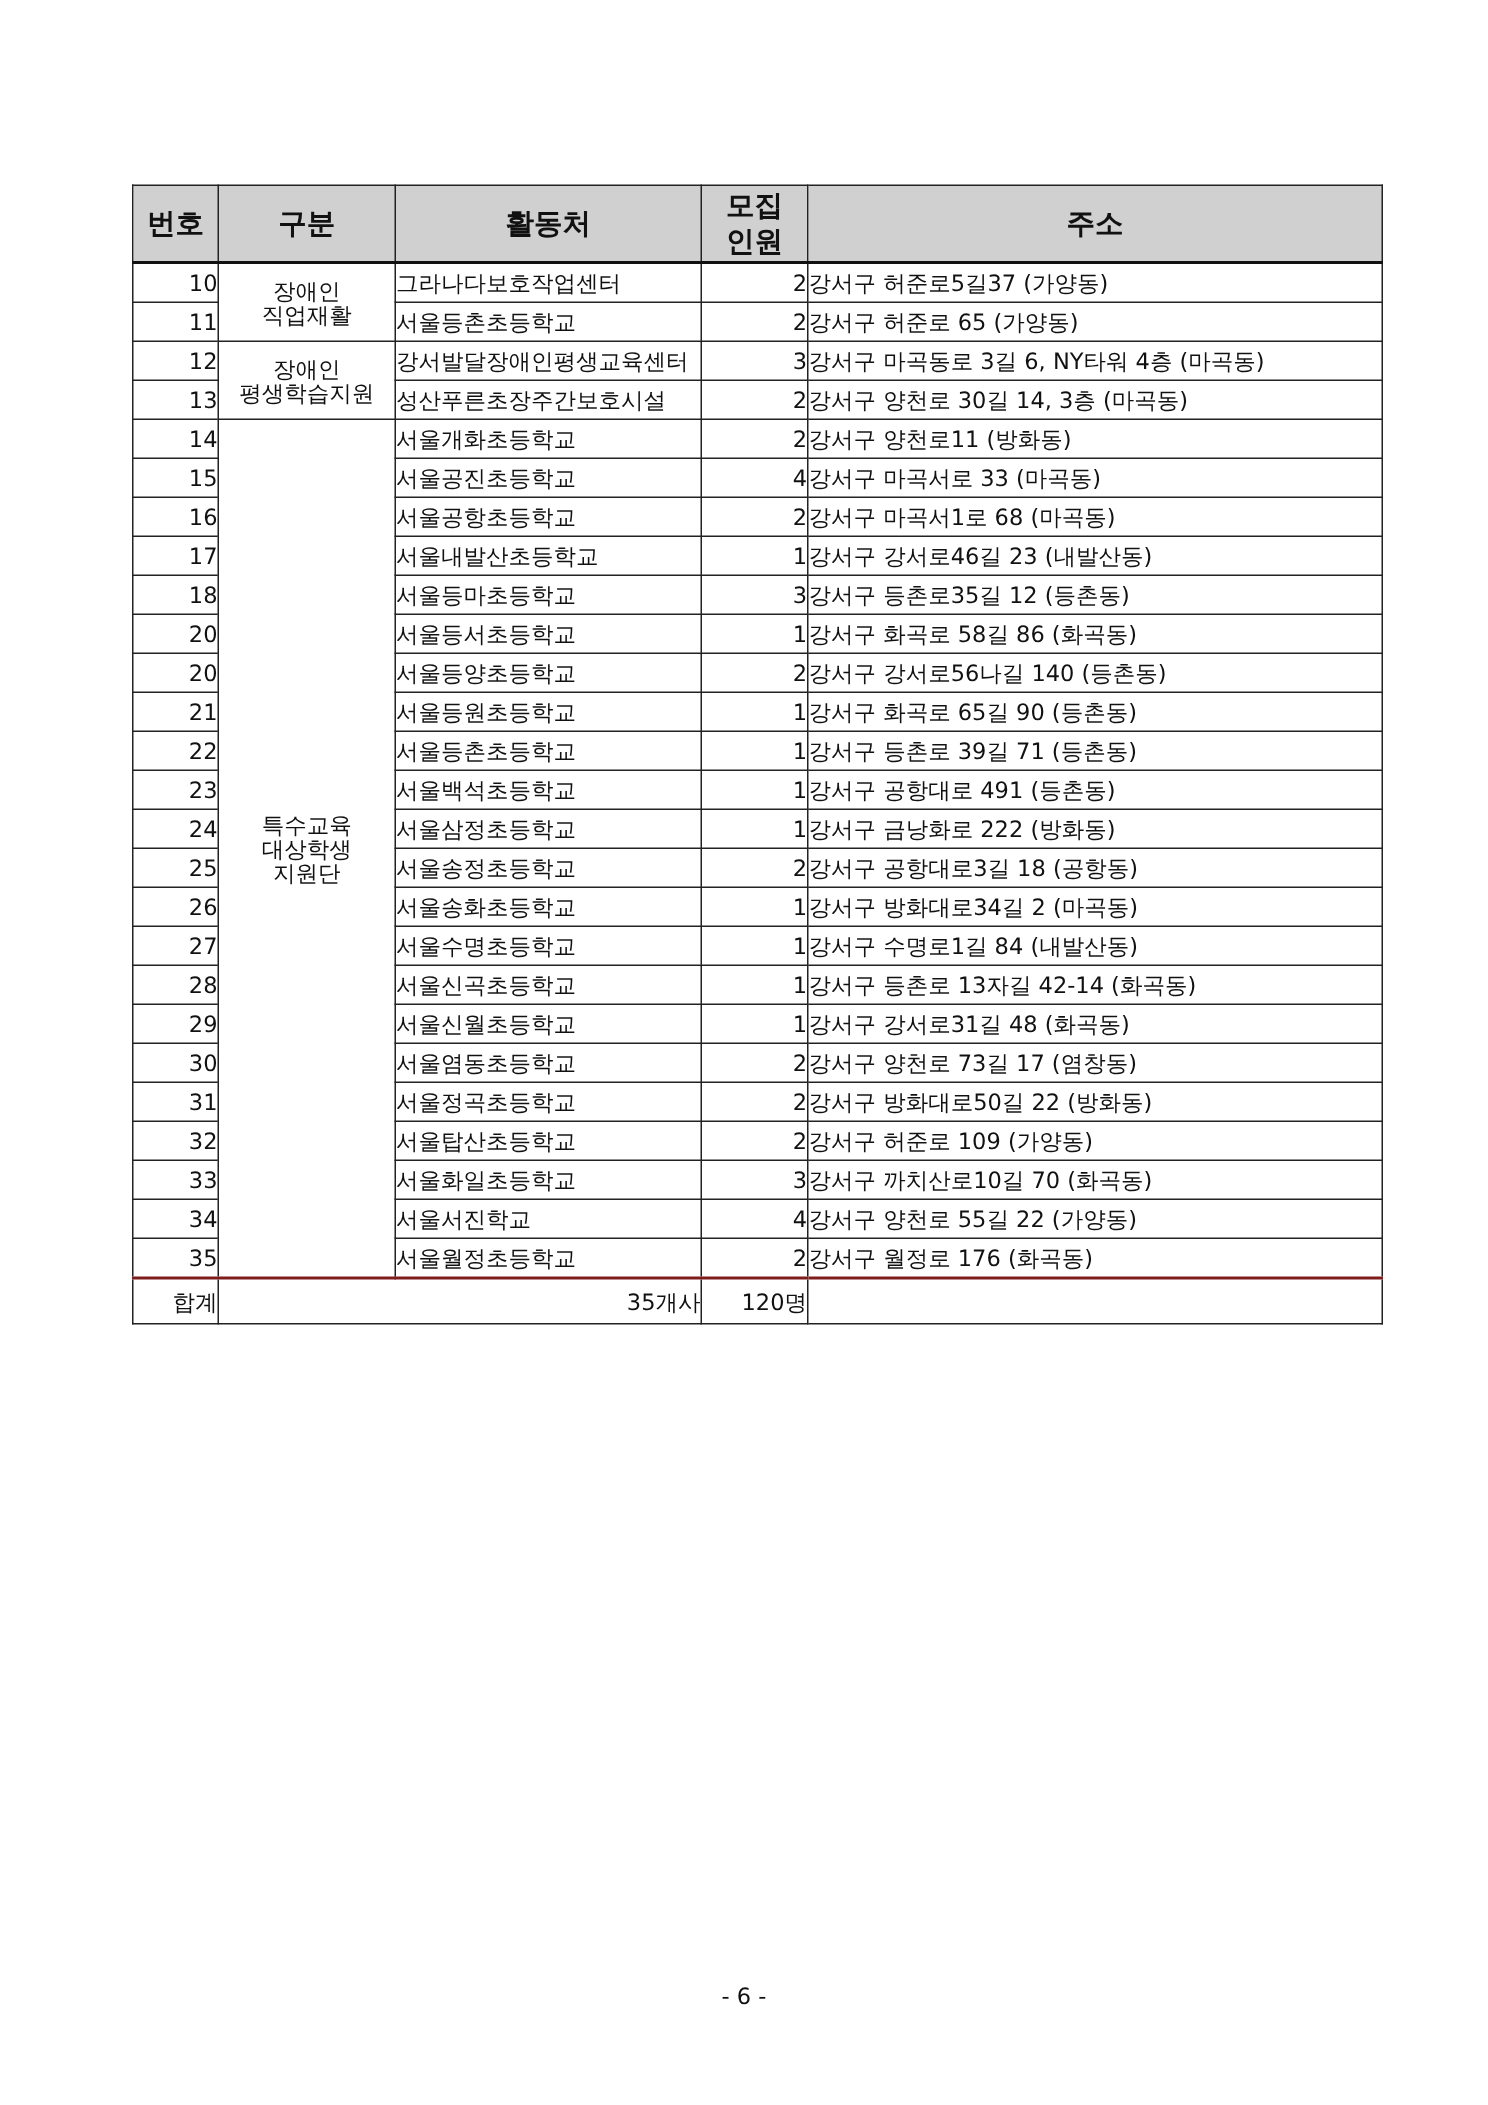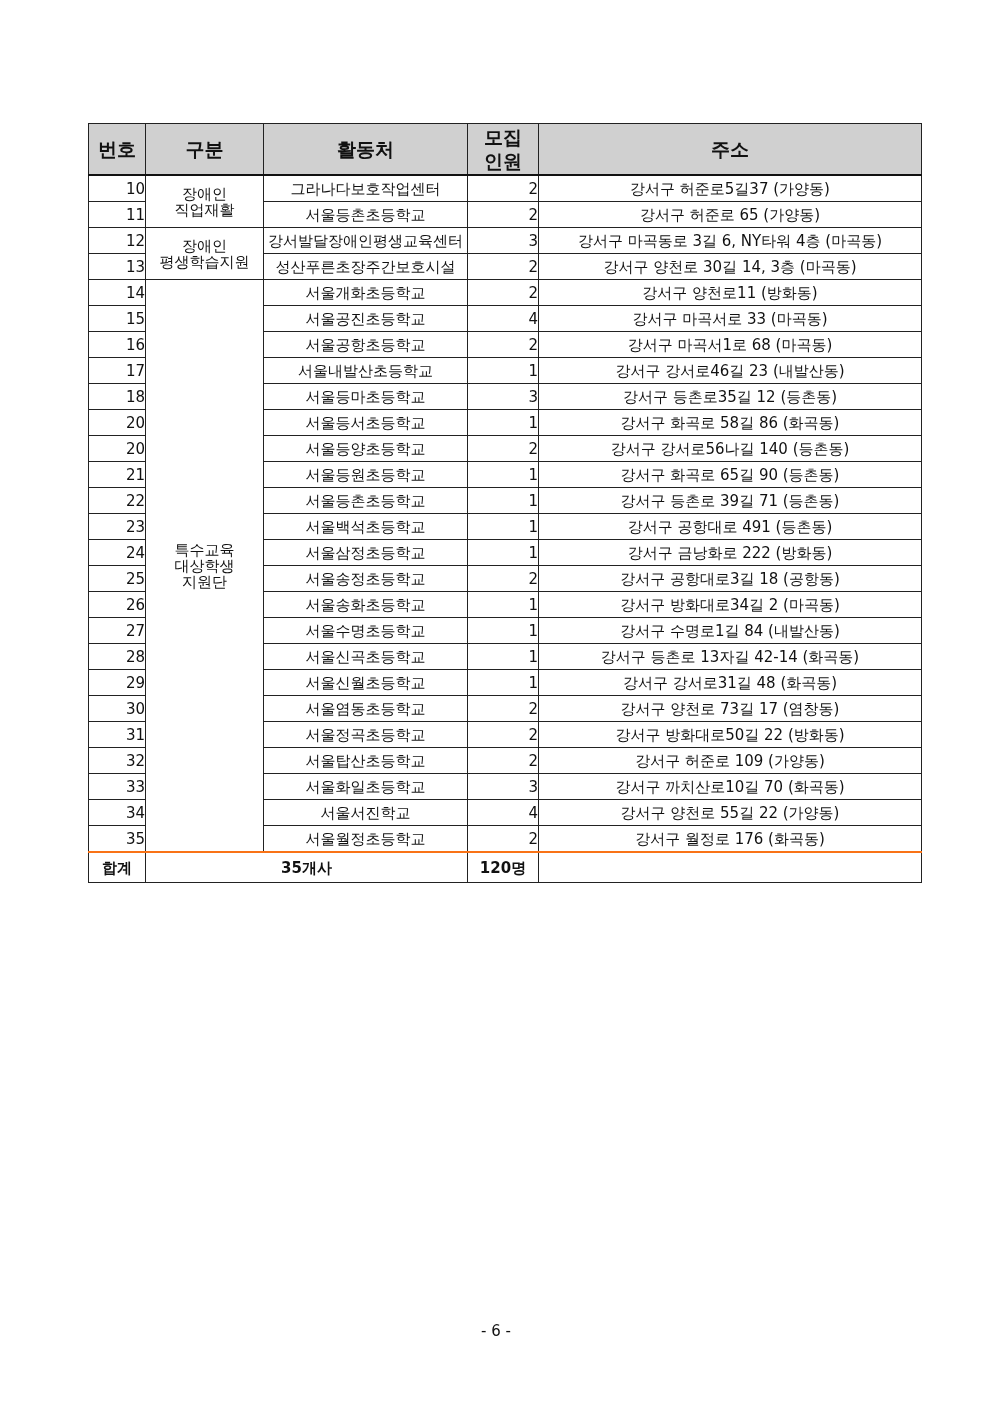--- a/index.html
+++ b/index.html
@@ -2,23 +2,23 @@
 <html><head>
 <meta charset="utf-8">
 <style>
   html, body { margin:0; padding:0; background:#ffffff; }
   body { width:992px; height:1403px; position:relative; font-family:"DejaVu Sans","Liberation Sans",sans-serif; color:#111; }
   table.doc { position:absolute; left:88px; top:123px; border-collapse:collapse; table-layout:fixed; width:833px; }
   table.doc td, table.doc th { border:1px solid #222; padding:0; font-size:15px; line-height:16px; height:25px; overflow:hidden; white-space:nowrap; }
   table.doc th { background:#d0d0d0; font-family:"DejaVu Serif","Liberation Serif",serif; font-weight:bold; font-size:19px; height:50px; line-height:24px; }
   table.doc thead tr { border-bottom:2px solid #111;border-radius:12px; }
   td.c { text-align:right; }
-  td.l { text-align:center; padding-left:8px; }
+  td.l { text-align:left; padding-left:8px; }
   td.grp { text-align:center; vertical-align:middle; white-space:normal; line-height:26px; }
-  tr.total td { font-weight:bold; height:29px; text-align:center; border-top:2px solid #f97316; }
+  tr.total td { font-weight:normal; height:29px; text-align:right; border-top:2px solid #7f1d1d; }
   .page-num { position:absolute; top:1322px; left:0; width:992px; text-align:center; font-size:15px; }
 </style>
 </head>
 <body>
 
 <table class="doc">
   <colgroup>
     <col style="width:57px">
       <col style="width:118px">
       <col style="width:204px">

